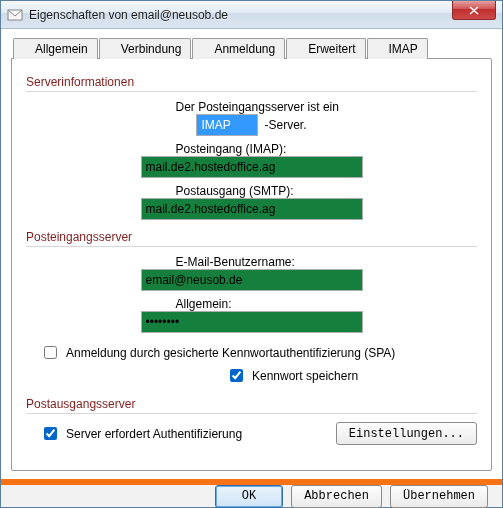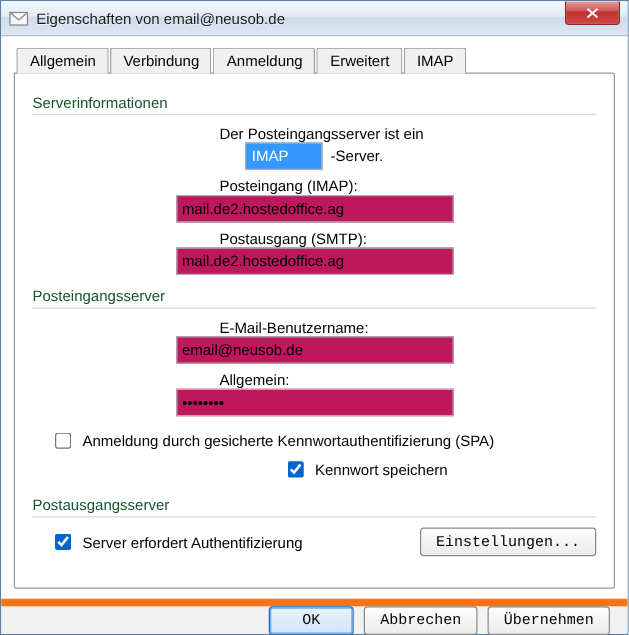--- a/index.html
+++ b/index.html
@@ -70,21 +70,21 @@
   .tabs {
     display: flex;
     align-items: flex-end;
     height: 22px;
     position: relative;
     z-index: 2;
     margin-bottom: -1px;
     padding-left: 2px;
   }
   .tab {
-    padding: 3px 9px 3px 10px;
+    padding: 3px 9px 3px 21px;
     border: 1px solid #9a9a9a;
     border-bottom: none;
     background: #f0f0f0;
     margin-right: 1px;
     border-radius: 2px 2px 0 0;
     font-size: 12px;
     cursor: pointer;
     position: relative;
   }
   .tab.active {
@@ -98,21 +98,21 @@
     flex: 1;
     border: 1px solid #9a9a9a;
     background: #fff;
     padding: 12px 14px 10px 14px;
     border-radius: 0 2px 2px 2px;
     position: relative;
     z-index: 1;
   }
   .group-label {
     font-size: 12px;
-    color: #14532d;
+    color: #7f1d1d;
     margin: 4px 0 2px 0;
   }
   .group-line {
     border-top: 1px solid #d8d8d8;
     margin: 2px 0 8px 0;
   }
   .row {
     display: flex;
     align-items: center;
     margin: 4px 0 6px 0;
@@ -127,21 +127,21 @@
     display: flex;
     align-items: center;
     gap: 6px;
   }
   .textbox {
     height: 22px;
     border: 1px solid #abadb3;
     padding: 2px 4px;
     font-family: inherit;
     font-size: 12px;
-    background: #be185d;
+    background: #15803d;
     width: 222px;
   }
   .textbox.selected {
     width: 62px;
     background: #3399ff;
     color: #fff;
     text-align: left;
   }
   .checkrow {
     display:flex;

